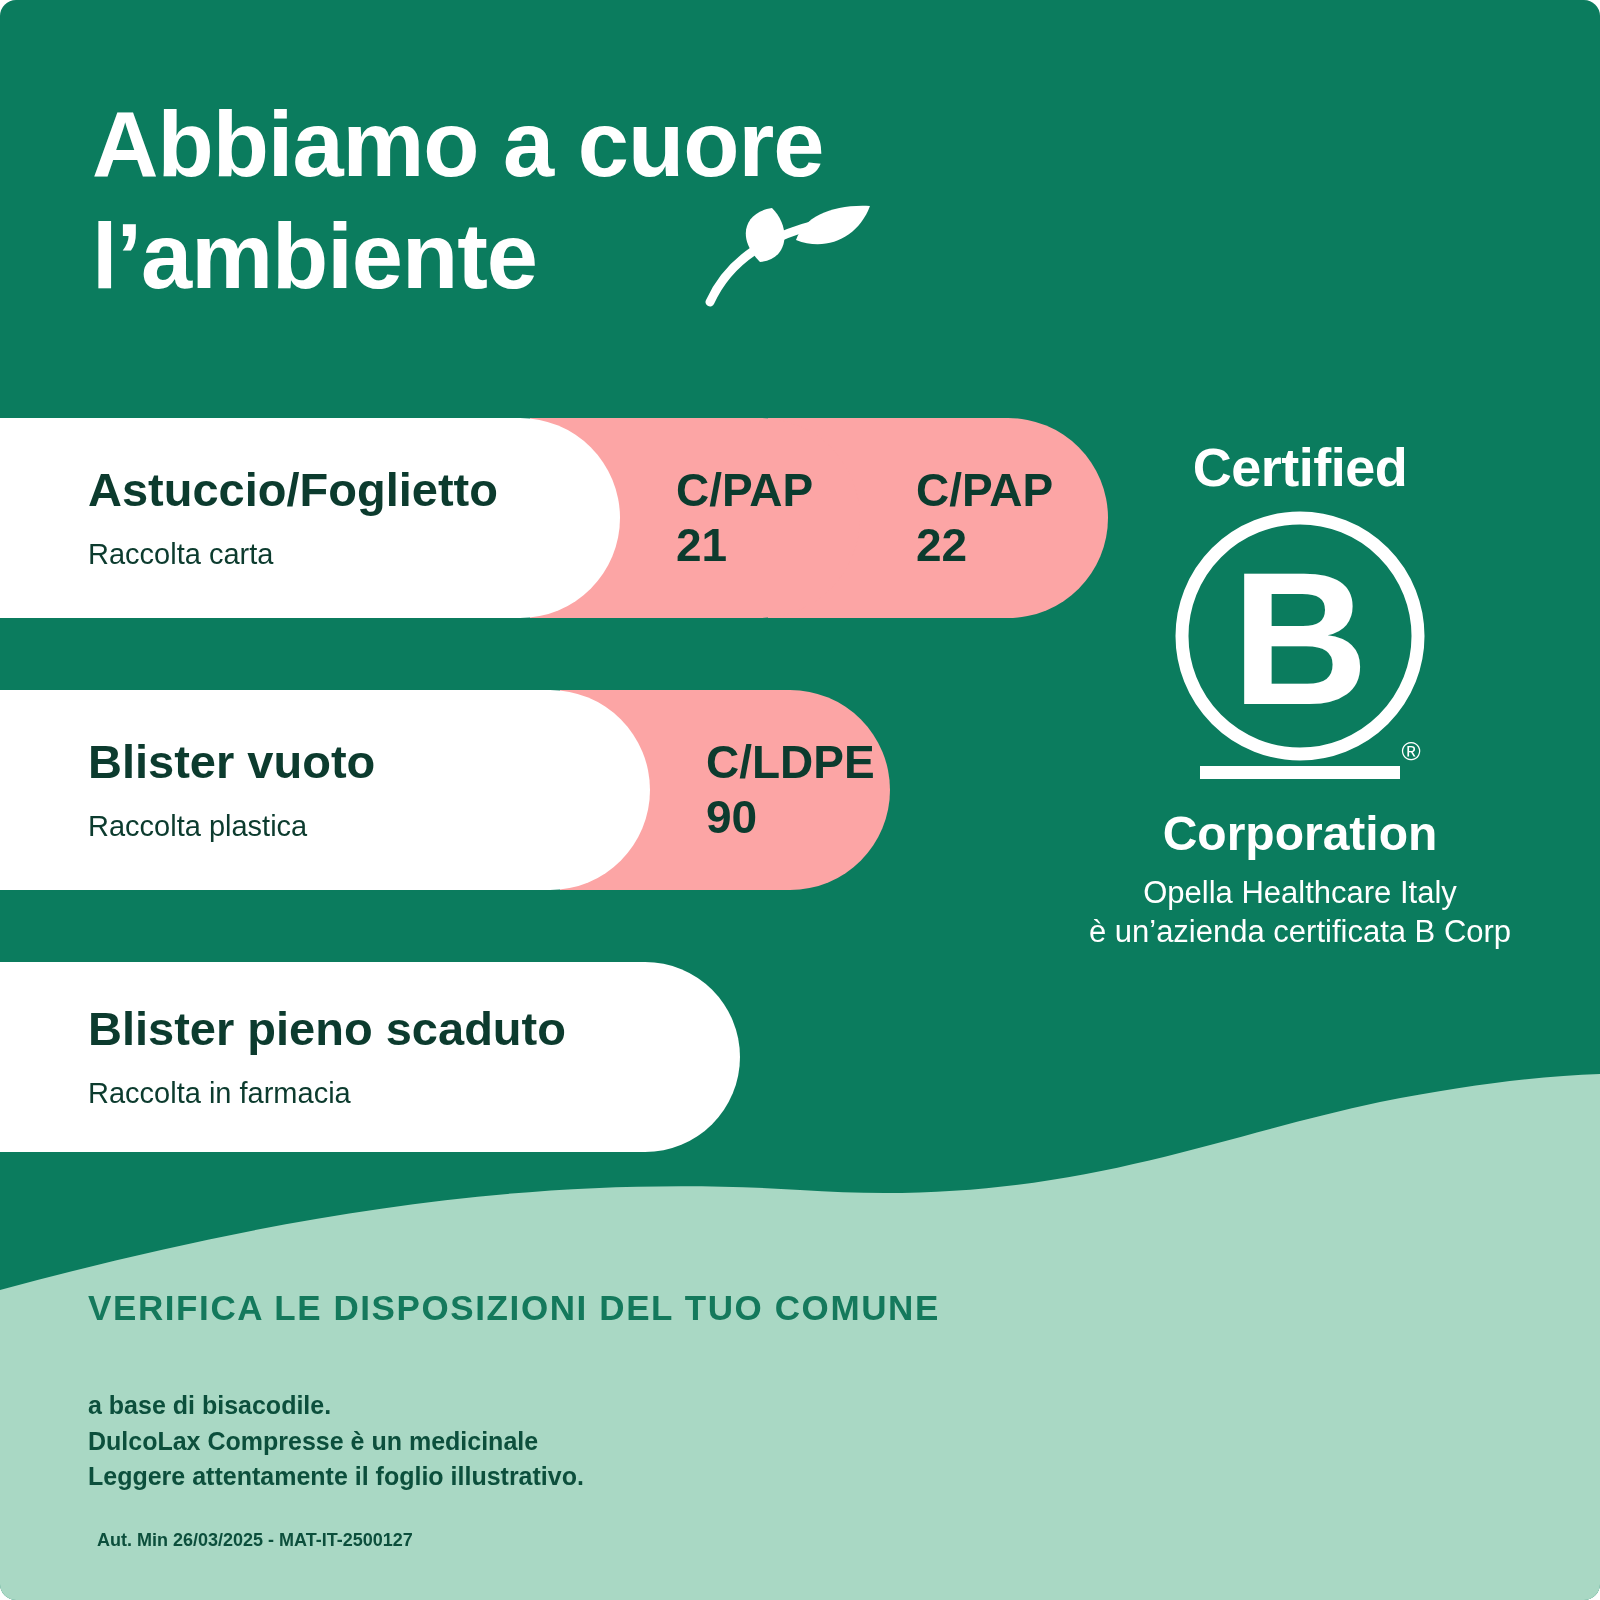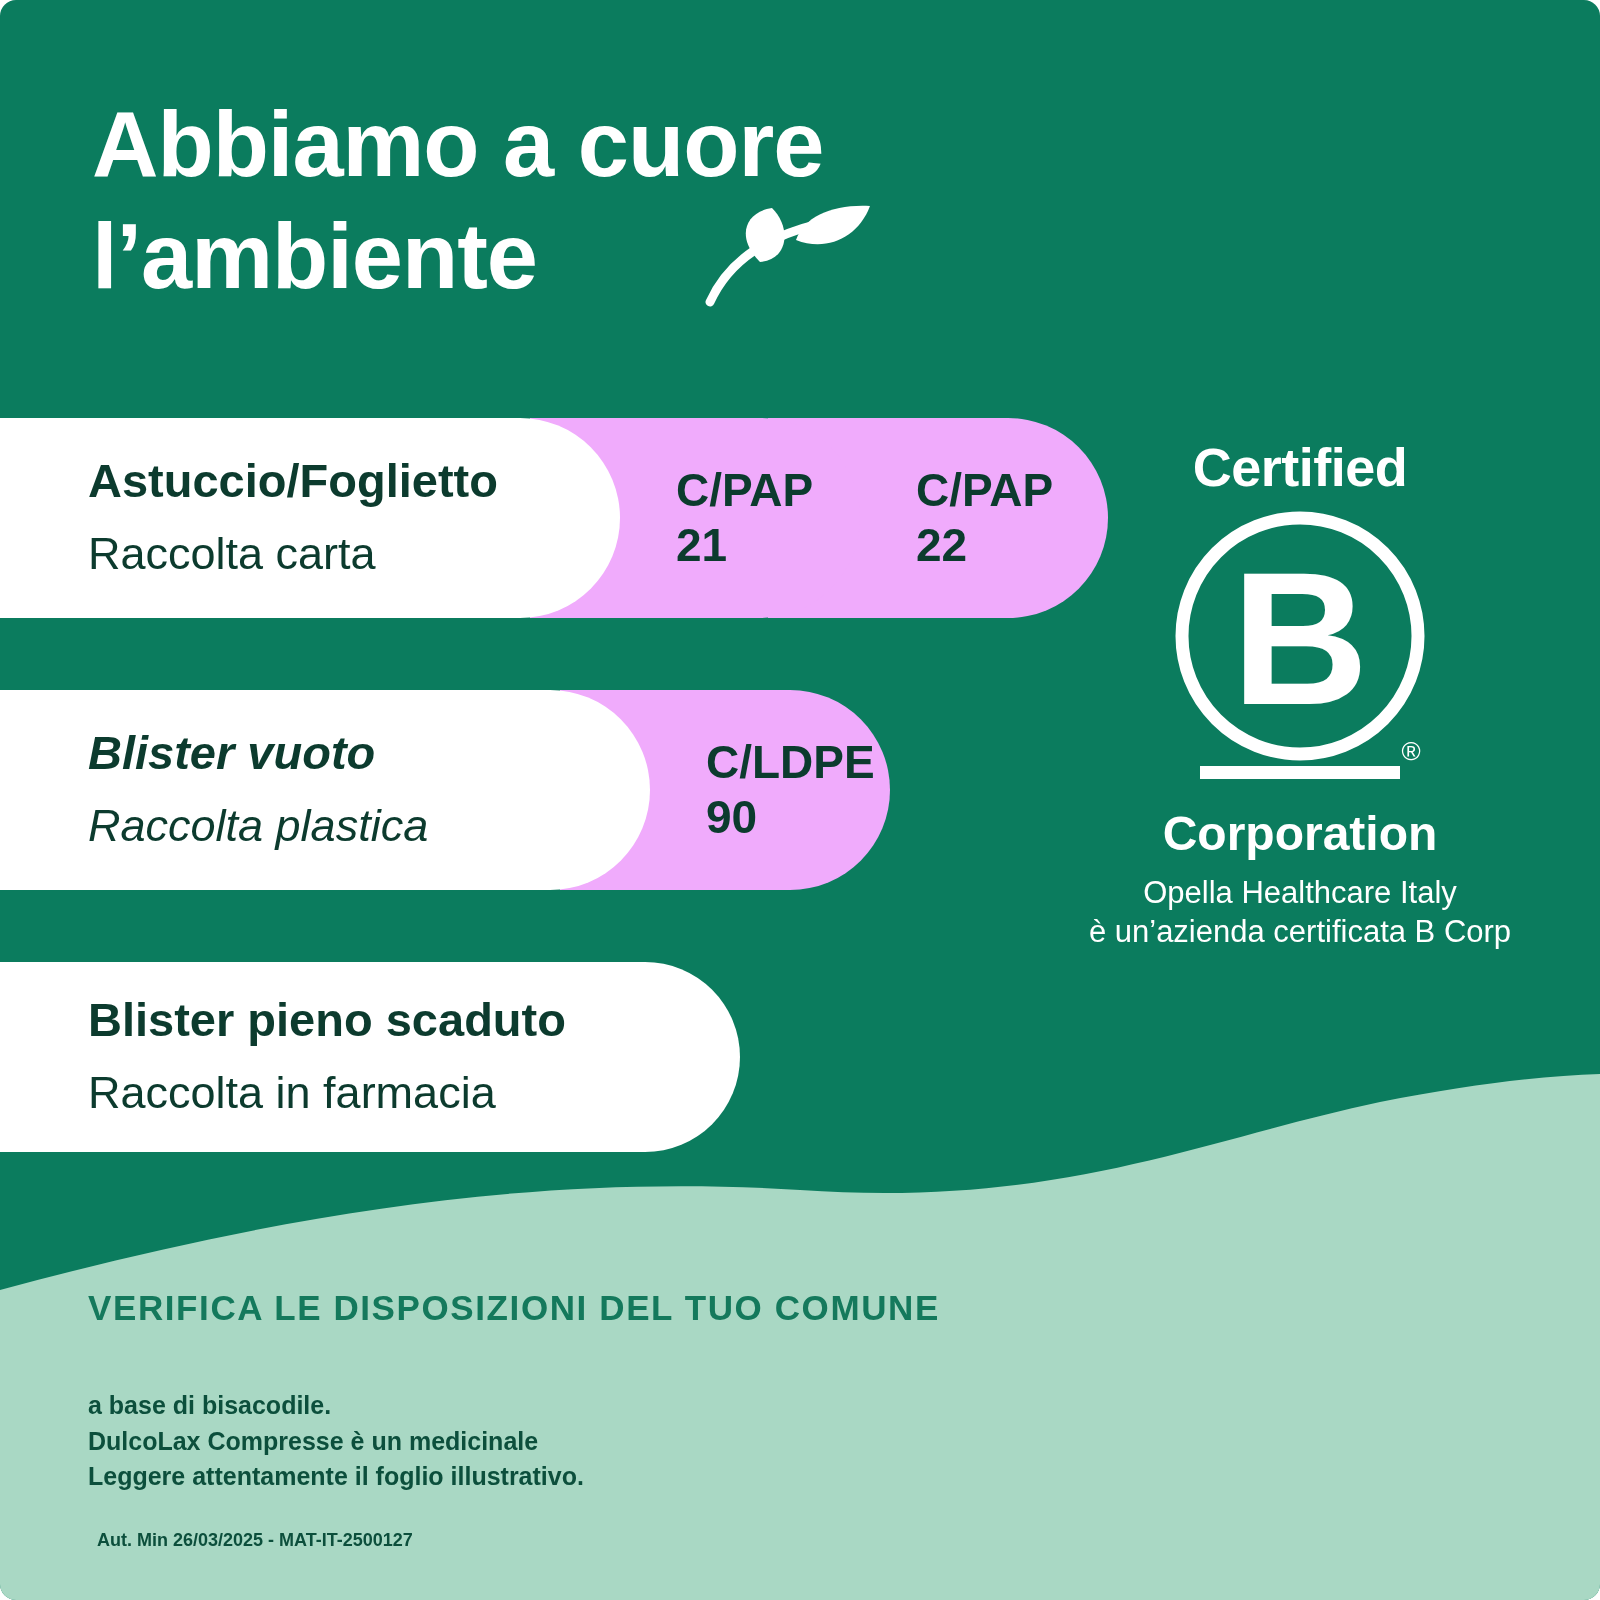--- a/index.html
+++ b/index.html
@@ -67,29 +67,29 @@
   }
   .pill-white .t1 {
     color: #0c3b2e;
     font-size: 47px;
     font-weight: bold;
     line-height: 1.12;
     white-space: nowrap;
   }
   .pill-white .t2 {
     color: #0c3b2e;
-    font-size: 45px;
+    font-size: 29px;
     font-weight: normal;
     line-height: 1.2;
     margin-top: 20px;
     white-space: nowrap;
   }
 
   .pill-code {
-    background: #f0abfc;
+    background: #fca5a5;
     border-top-right-radius: 100px;
     border-bottom-right-radius: 100px;
     display: flex;
     flex-direction: column;
     justify-content: center;
     box-sizing: border-box;
     padding-left: 0;
     position: relative;
   }
   .pill-code .code-inner {
@@ -216,21 +216,21 @@
     </div>
     <div class="pill-code code-b">
       <div class="code-inner">
         <div class="c1">C/PAP</div>
         <div class="c2">22</div>
       </div>
     </div>
   </div>
 
   <div class="pill-row r2">
-    <div class="pill-white" style="width:650px;font-style:italic;">
+    <div class="pill-white" style="width:650px;">
       <div class="t1">Blister vuoto</div>
       <div class="t2">Raccolta plastica</div>
     </div>
     <div class="pill-code code-a">
       <div class="code-inner">
         <div class="c1">C/LDPE</div>
         <div class="c2">90</div>
       </div>
     </div>
   </div>

